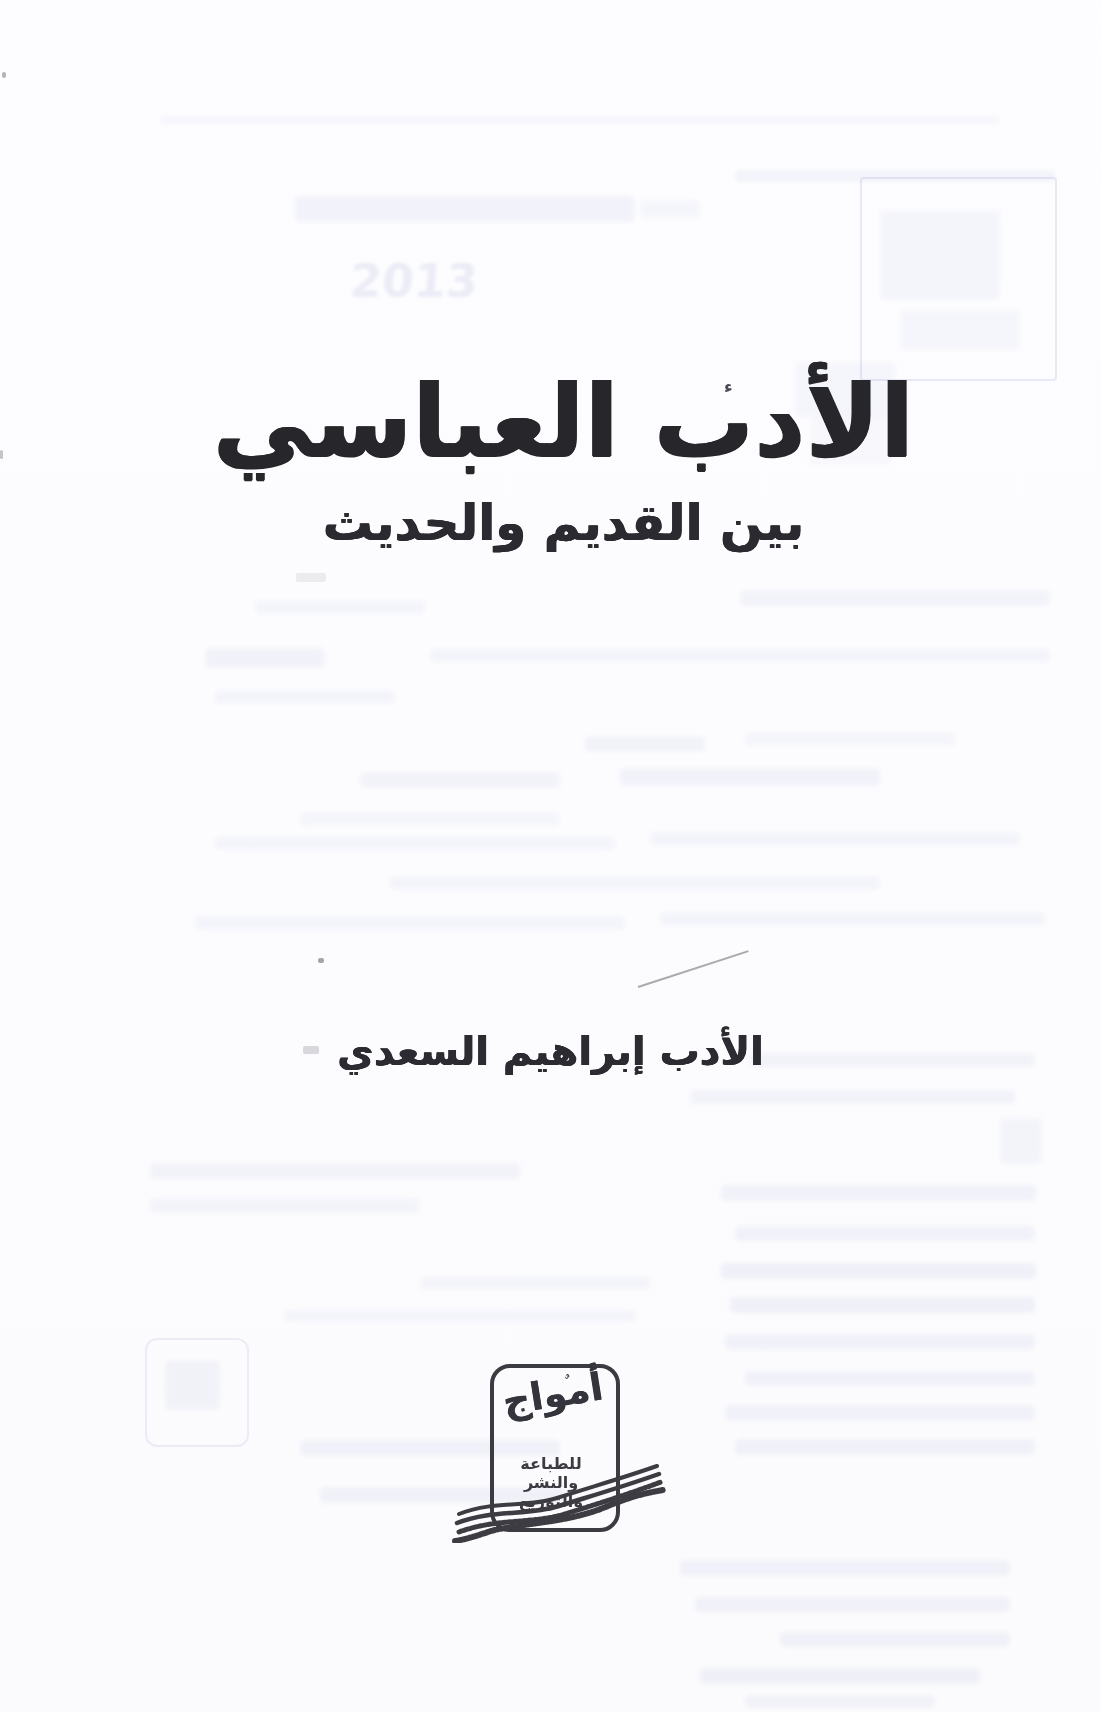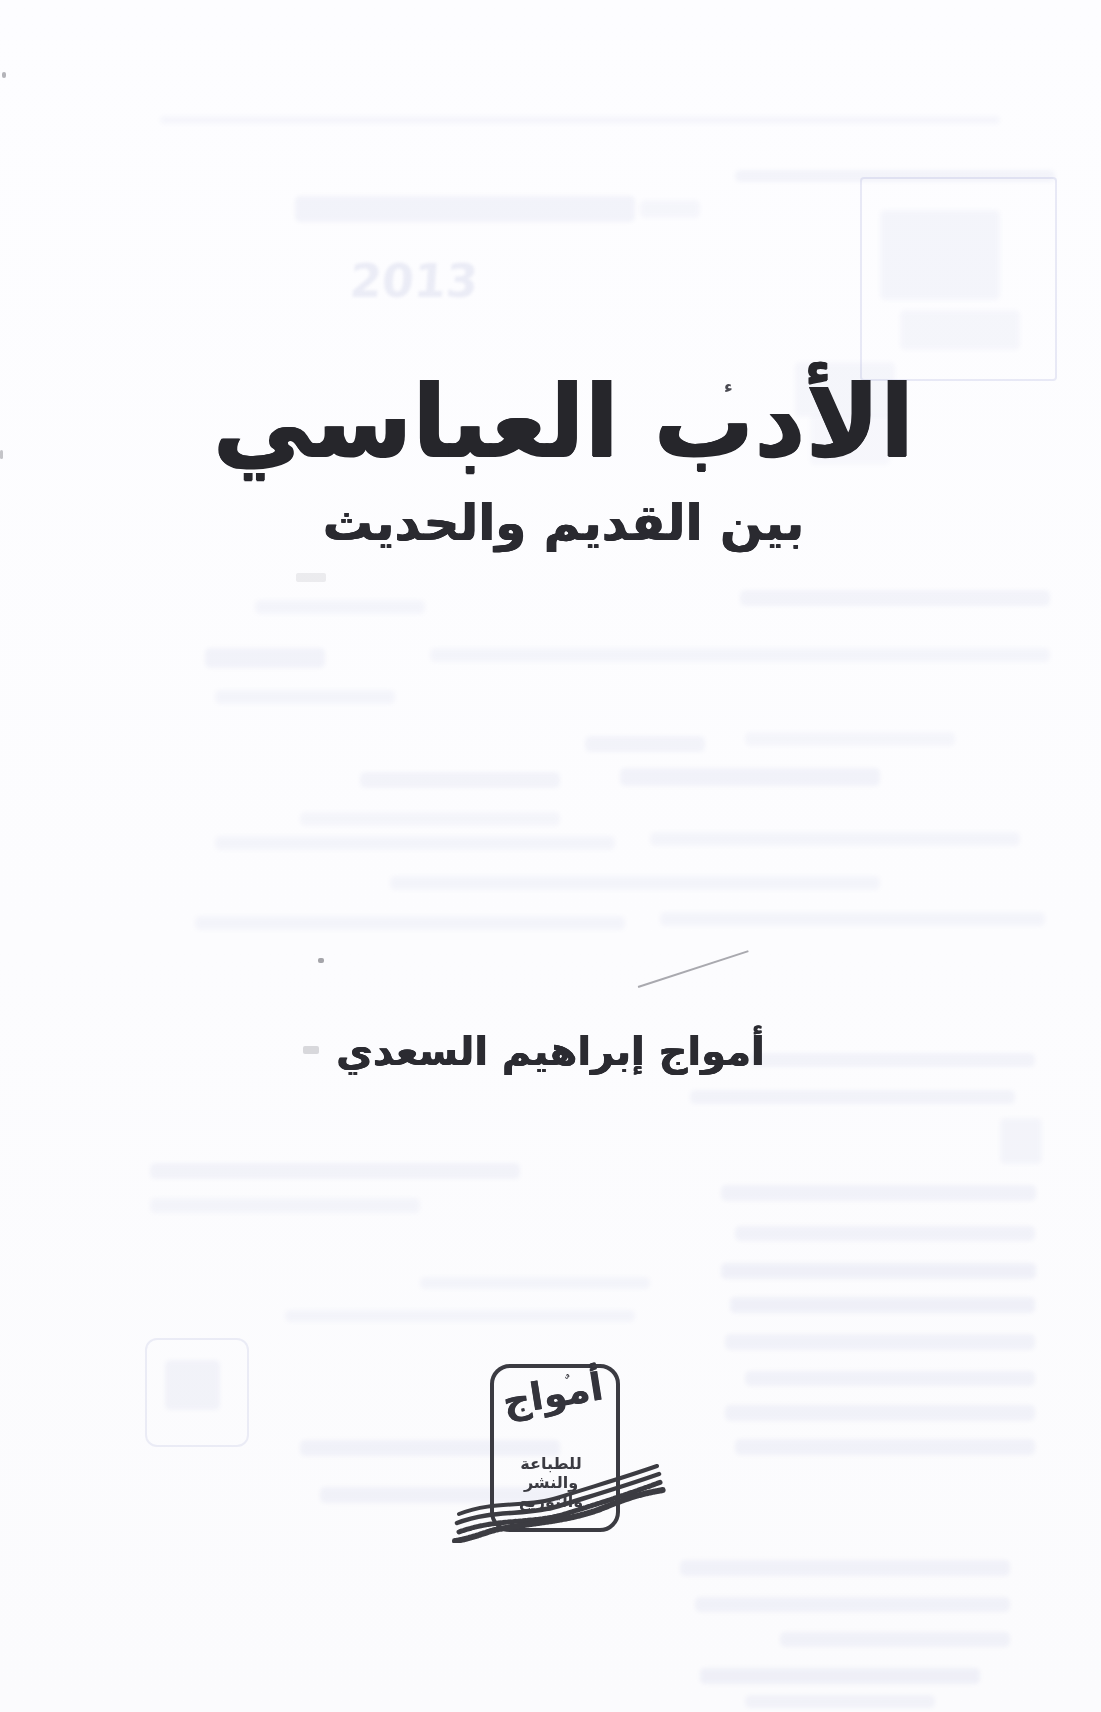--- a/index.html
+++ b/index.html
@@ -136,21 +136,21 @@
   <div class="faint-box-bl"></div>
 
   <span class="hamza-speck">ء</span>
   <div class="pen-line"></div>
 
   <div class="title-block">
     <div class="main-title">الأدب العباسي</div>
     <div class="sub-title">بين القديم والحديث</div>
   </div>
 
-  <div class="author-line">أمواج إبراهيم السعدي</div>
+  <div class="author-line">الأدب إبراهيم السعدي</div>
 
   <div class="logo">
     <div class="logo-box"></div>
     <div class="logo-name">أمواج</div>
     <span class="logo-accent">ٌ</span>
     <div class="logo-tagline">للطباعة والنشر والتوزيع</div>
     <svg class="logo-waves" width="225" height="85" viewBox="0 0 225 85">
       <path d="M14,56 C50,42 82,50 112,40 S172,22 212,8" fill="none" stroke="#3c3c42" stroke-width="4" stroke-linecap="round"></path>
       <path d="M12,65 C48,51 82,58 114,48 S174,30 214,16" fill="none" stroke="#3c3c42" stroke-width="4.5" stroke-linecap="round"></path>
       <path d="M14,74 C52,60 88,66 120,56 S178,38 216,24" fill="none" stroke="#3c3c42" stroke-width="5" stroke-linecap="round" stroke-dasharray="3,2"></path>

